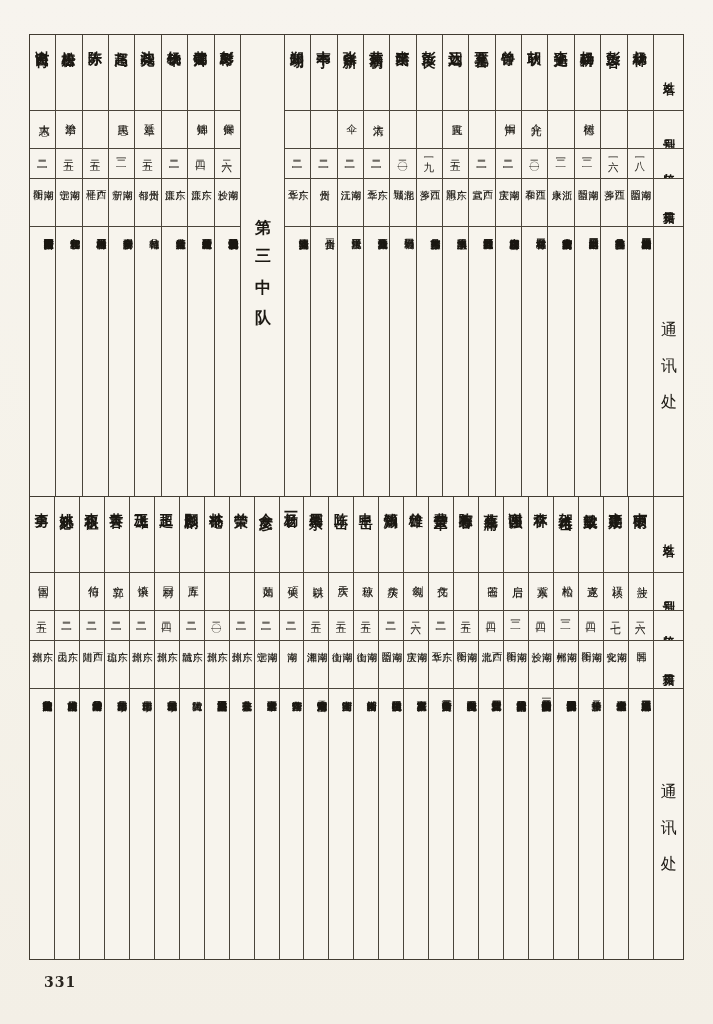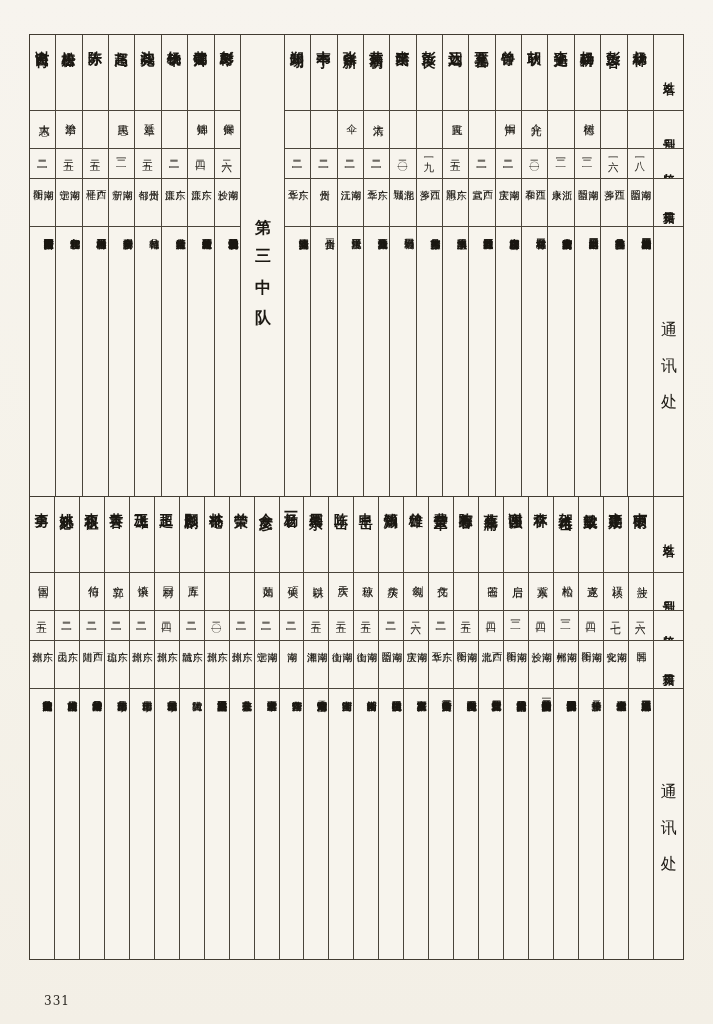--- a/index.html
+++ b/index.html
@@ -52,22 +52,22 @@
   .native-text{letter-spacing:0;white-space:pre-line;line-height:1.05;}
   .divider-cell{flex:1;display:flex;align-items:center;justify-content:center;border-bottom:none;}
   .divider-text{
     writing-mode:vertical-rl;text-orientation:upright;
     font-size:16px;font-weight:600;letter-spacing:30px;
   }
   .col-header .cell{align-items:center;padding-top:0;font-size:12px;font-weight:600;}
   .col-header .hdr-contact{flex:1;border-bottom:none;display:flex;align-items:center;justify-content:center;}
   .hdr-contact .v{letter-spacing:36px;}
   .page-number{
-    position:absolute;left:44px;top:994px;
-    font-size:12px;letter-spacing:1px;color:#2a2620;
+    position:absolute;left:44px;top:974px;
+    font-size:14px;letter-spacing:1px;color:#2a2620;font-weight:bold;
   }
 </style>
 </head>
 <body>
 
 <div class="sheet">
   <div class="tables">
     <div class="roster roster-top" id="table-top">
         <div class="col">
           <div class="cell cell-name">

